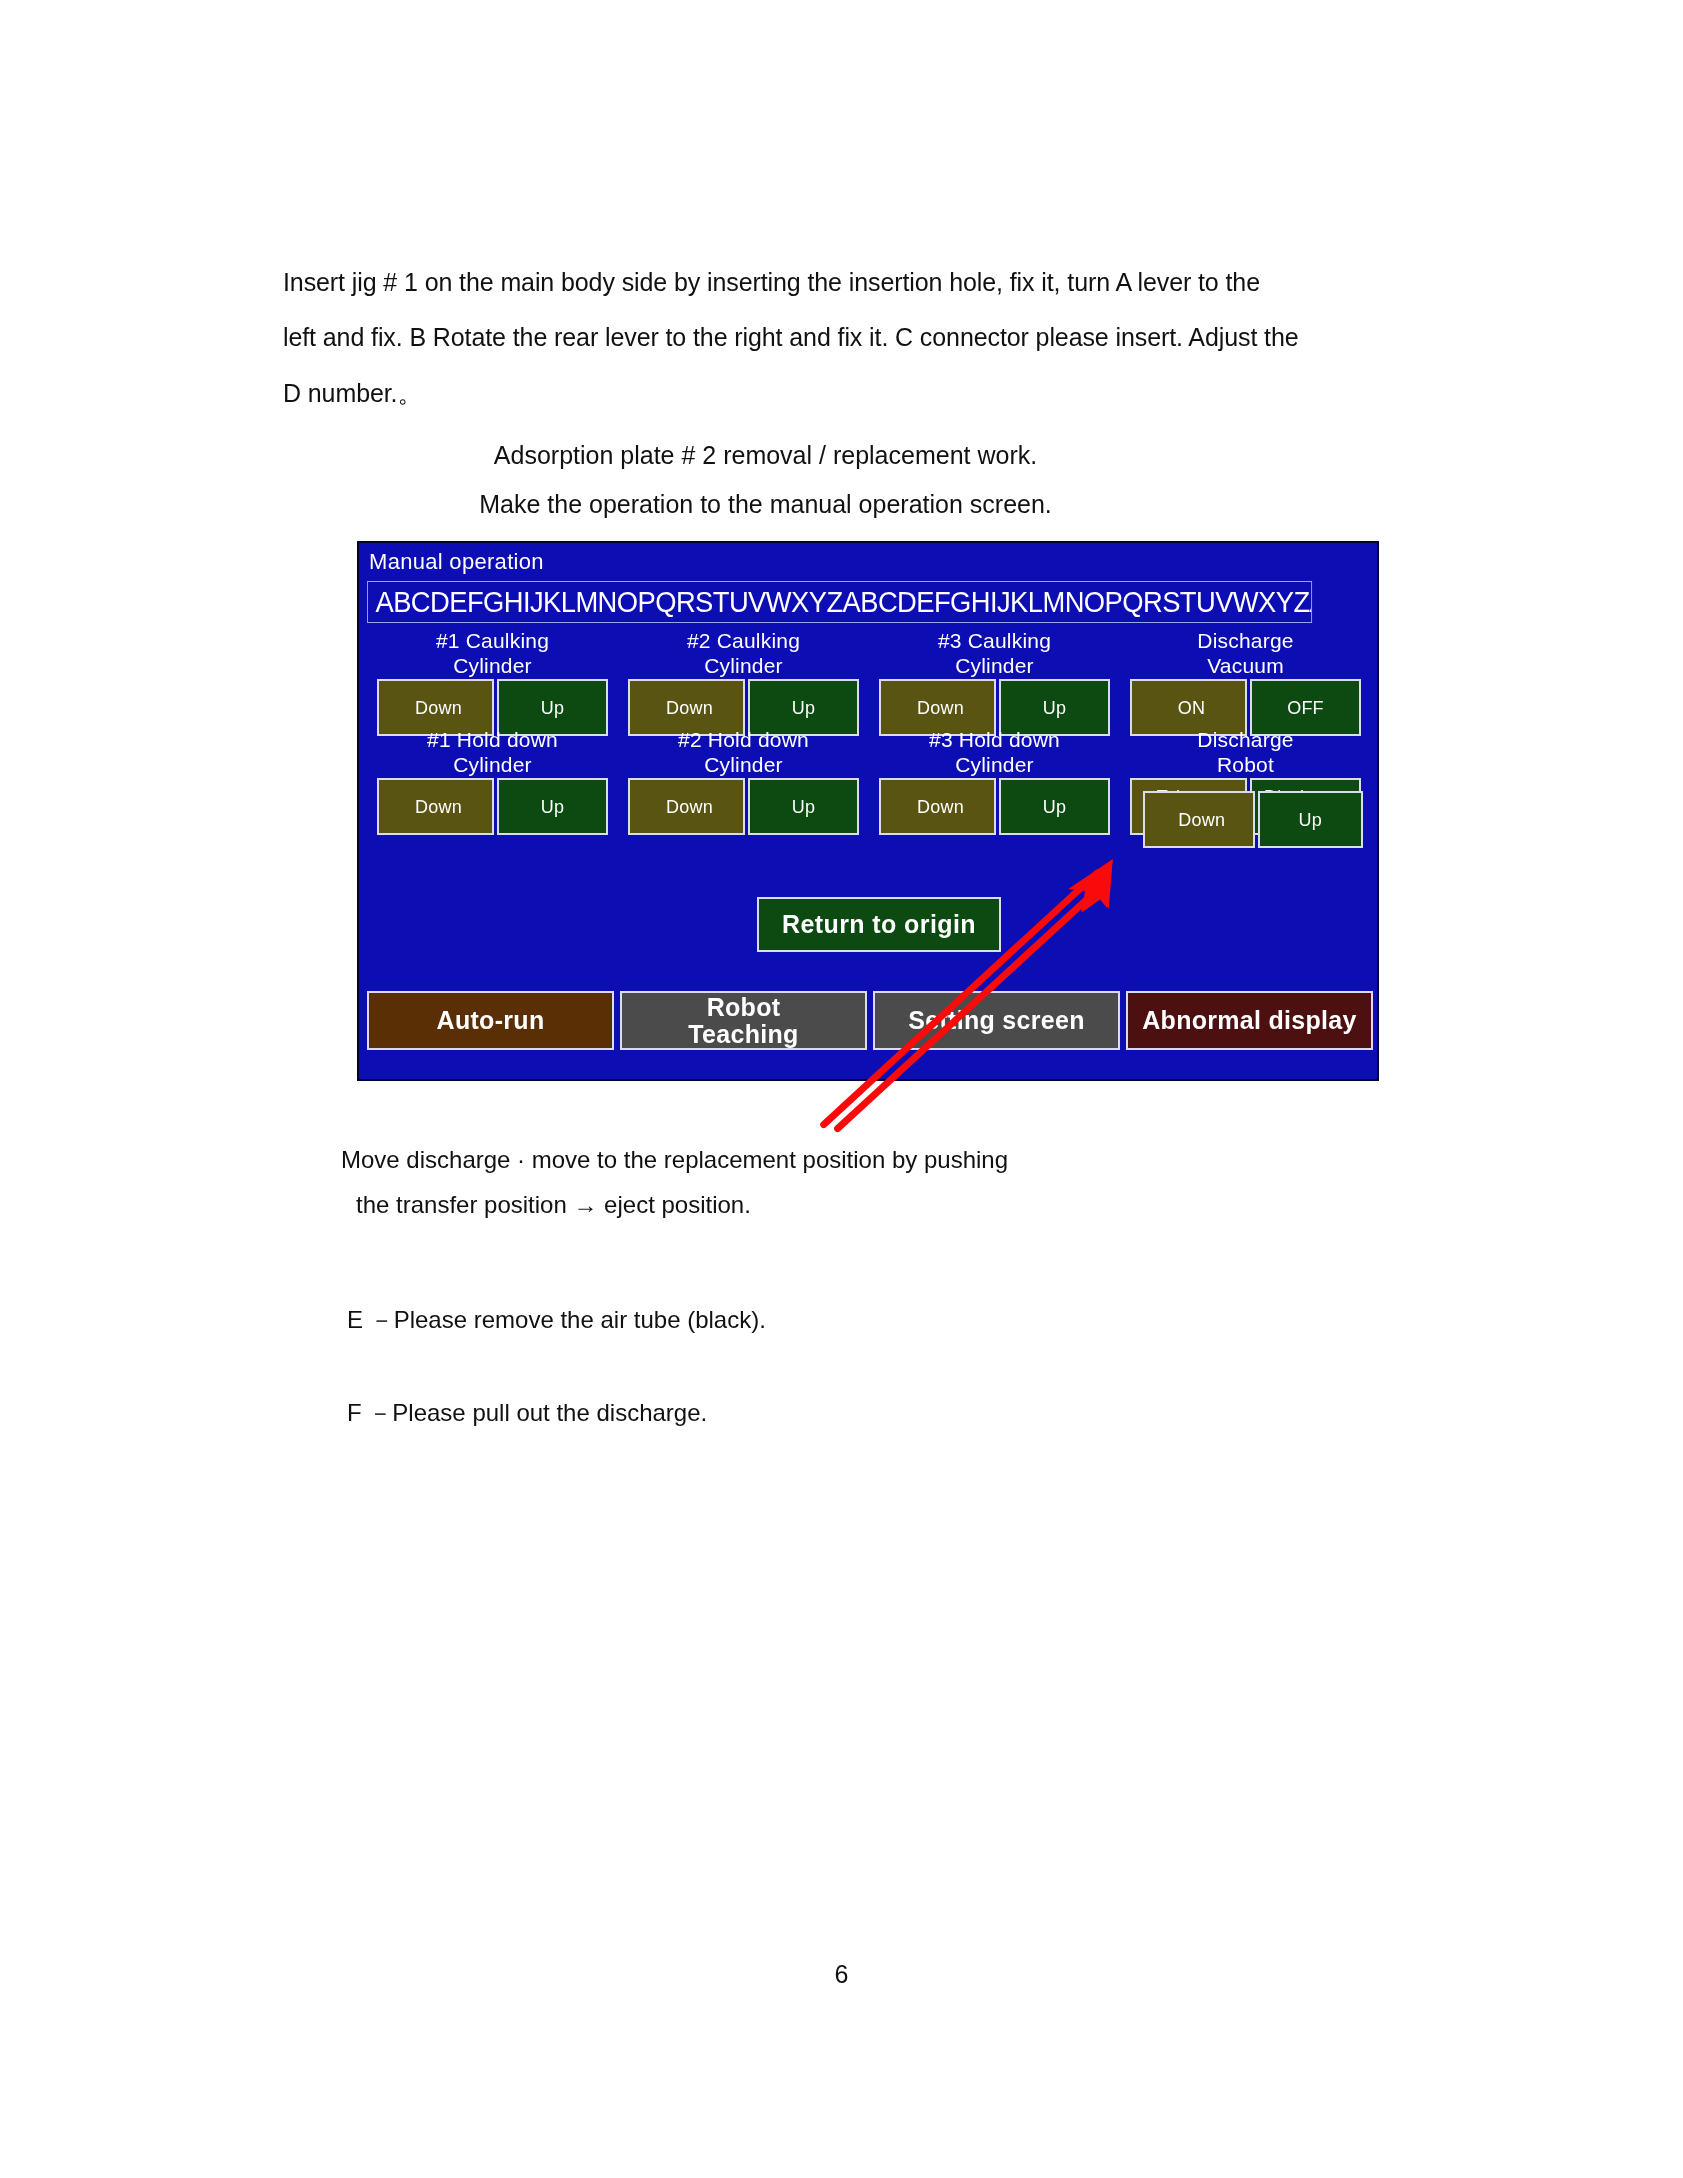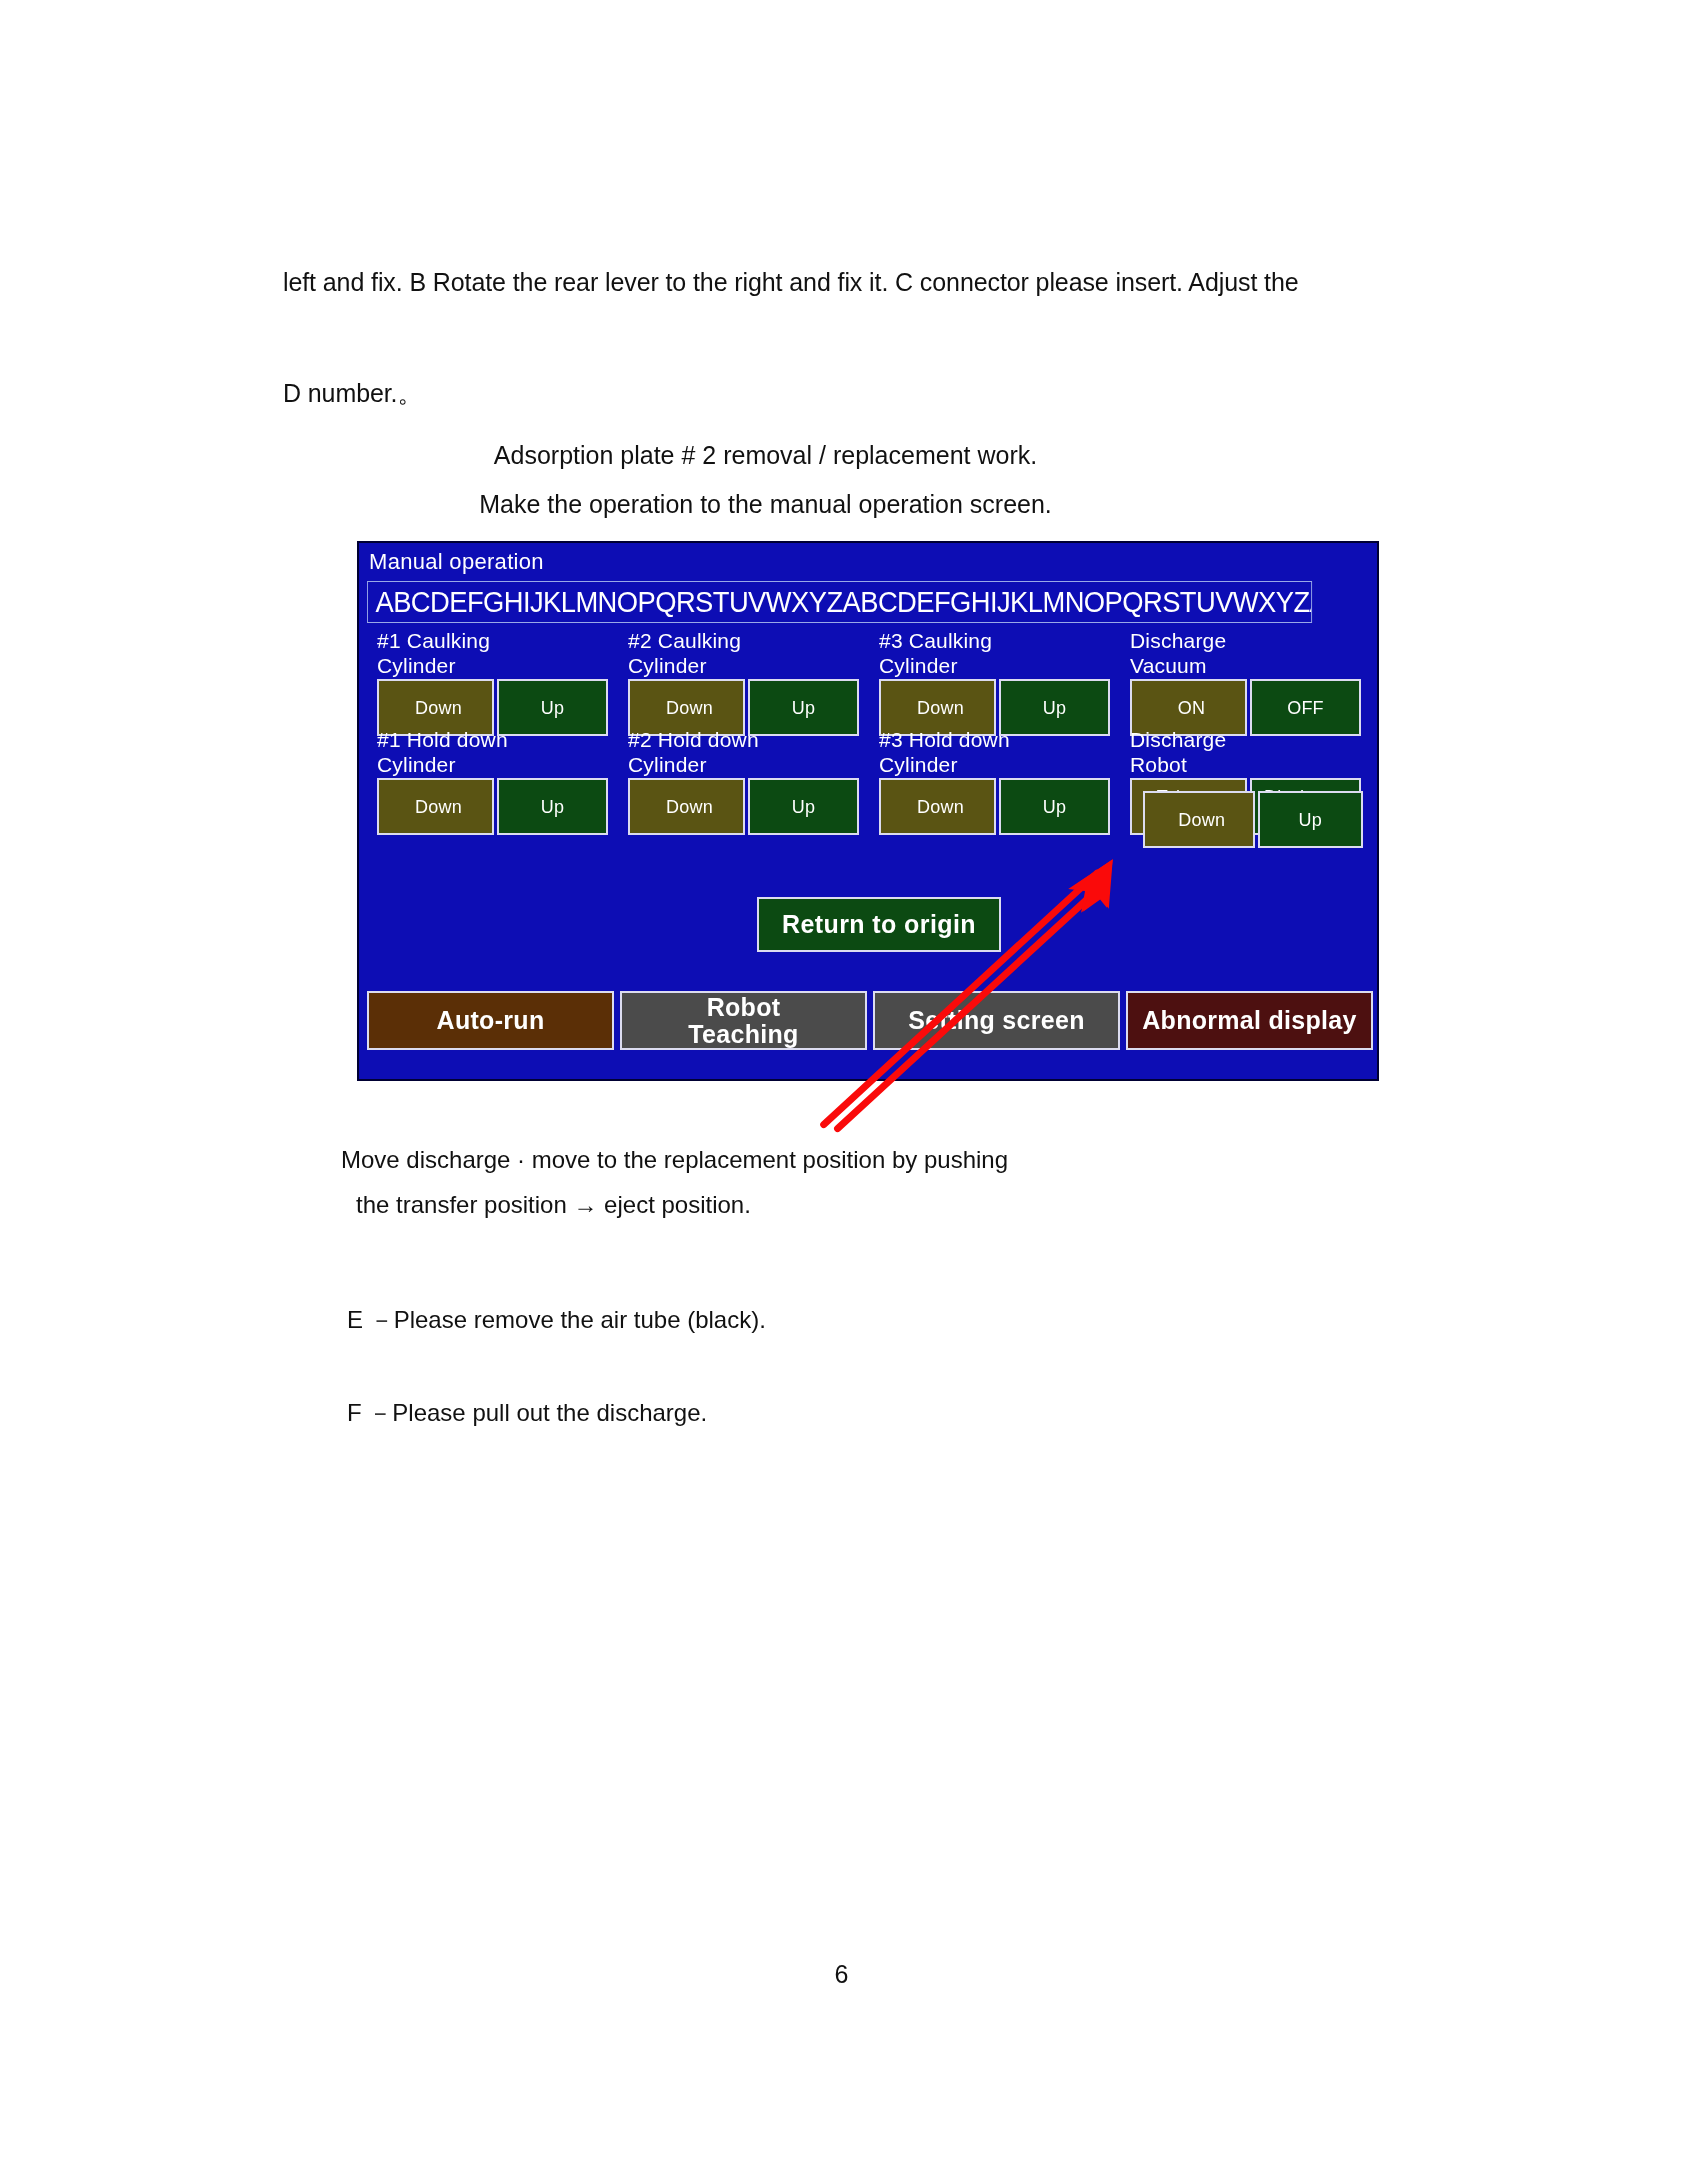--- a/index.html
+++ b/index.html
@@ -109,20 +109,21 @@
   #row-2 { top: 184px; }
 
   .group {
     width: 251px;
     box-sizing: border-box;
     padding: 0 10px;
   }
   .group-label {
     color: #ffffff;
     font-size: 21px;
+    text-align: center;
     line-height: 25px;
     height: 51px;
     letter-spacing: 0.2px;
   }
   .btn-pair {
     display: flex;
     gap: 3px;
   }
   .hmi-btn {
     flex: 1 1 0;
@@ -203,20 +204,21 @@
     position: absolute;
     left: 0; top: 0;
     width: 1683px; height: 2178px;
     pointer-events: none;
   }
 </style>
 </head>
 <body>
 
 <div class="doc-para" id="intro-para">
+  <span style="display: block;">Insert jig # 1 on the main body side by inserting the insertion hole, fix it, turn A lever to the</span>
   <span style="display: block;">left and fix. B Rotate the rear lever to the right and fix it. C connector please insert. Adjust the</span>
 </div>
 <div class="doc-para" id="intro-para-2">
   <span>D number.。</span>
 </div>
 
 <div class="center-head" id="head-line-1">Adsorption plate # 2 removal / replacement work.</div>
 <div class="center-head" id="head-line-2">Make the operation to the manual operation screen.</div>
 
 <div id="hmi-panel">

